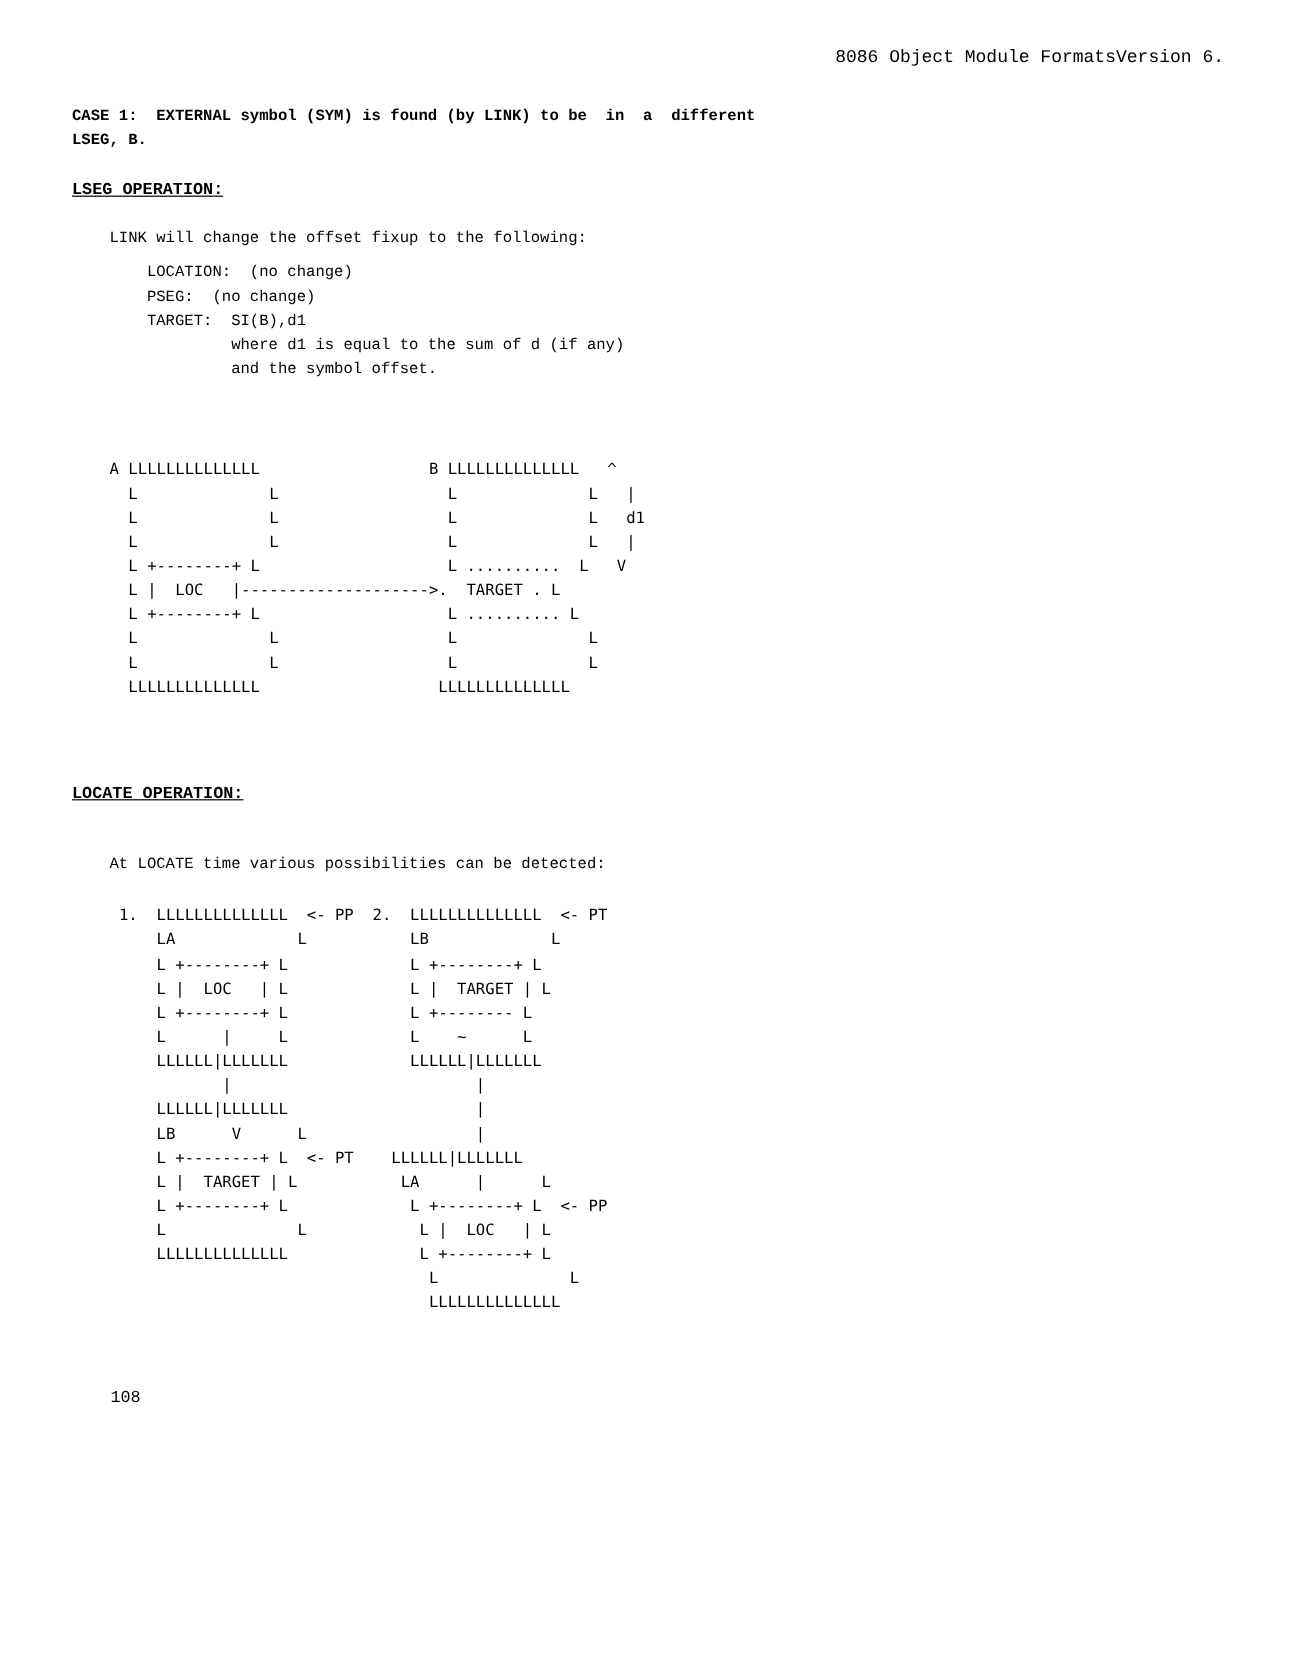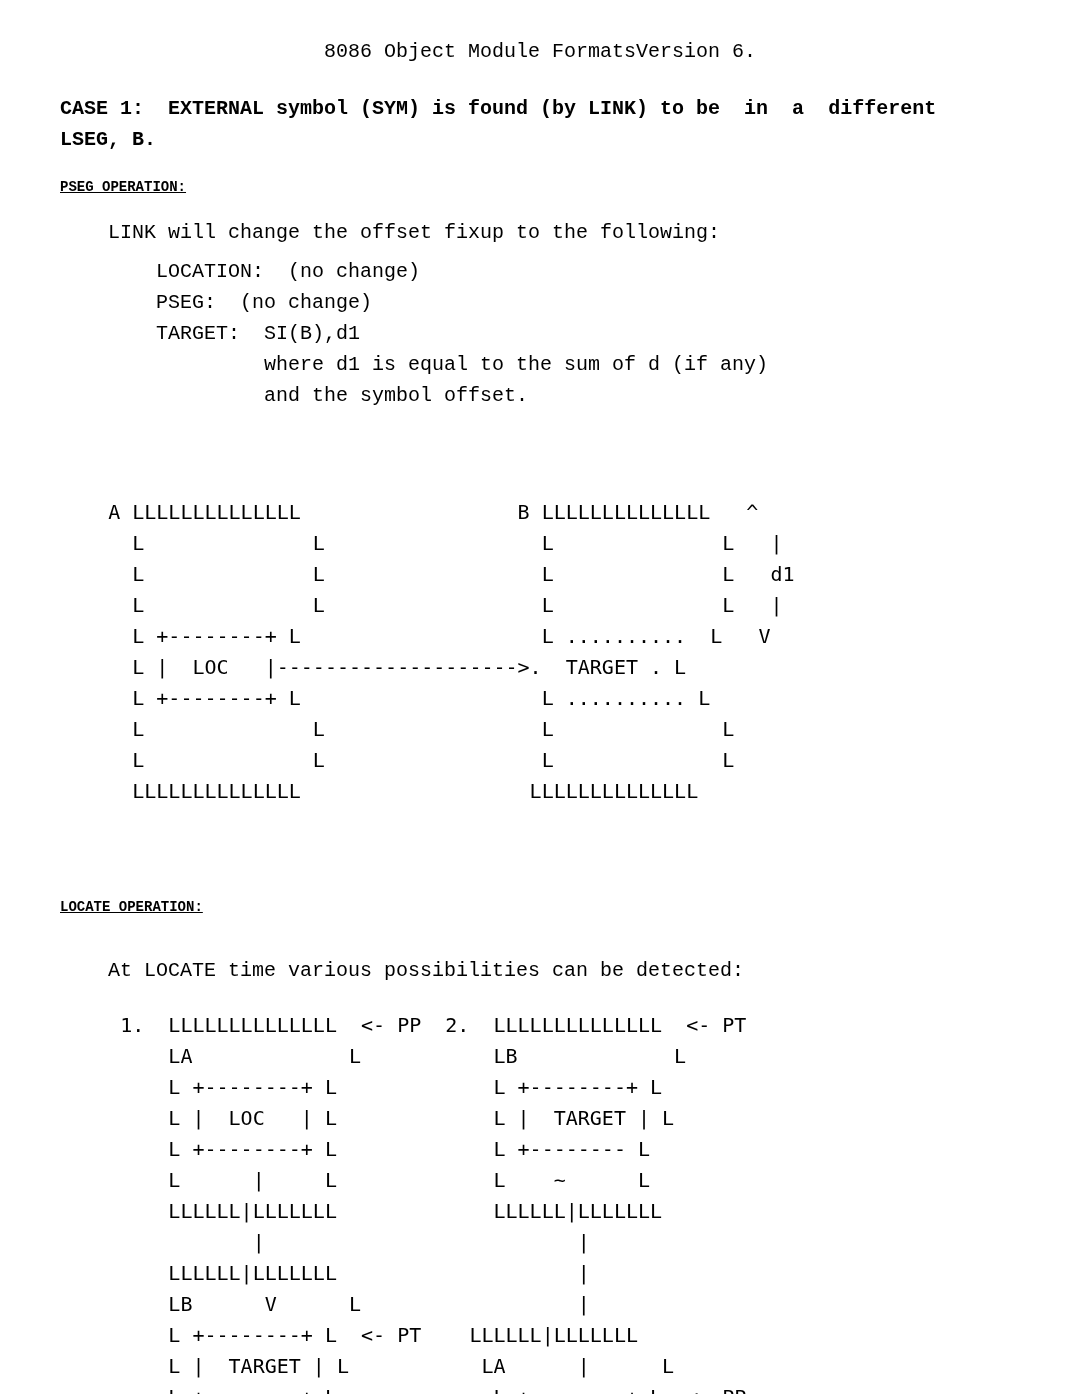--- a/index.html
+++ b/index.html
@@ -7,43 +7,43 @@
       background: #fff;
       font-family: 'Courier New', Courier, monospace;
       font-size: 14px;
       color: #000;
       padding: 40px 60px;
       width: 1080px;
       min-height: 1394px;
     }
     .header-line {
       display: flex;
-      justify-content: center;
+      justify-content: flex-end;
       margin-bottom: 30px;
-      font-size: 20px;
+      font-size: 15px;
     }
     .section {
       margin-bottom: 24px;
     }
     .case-line {
       font-weight: bold;
       white-space: pre;
       line-height: 1.6;
       margin-bottom: 6px;
     }
     .underline-heading {
       text-decoration: underline;
       font-weight: bold;
       margin-bottom: 12px;
       display: inline-block;
     }
     .content-block {
       white-space: pre;
       line-height: 1.55;
-      font-size: 20px;
+      font-size: 13px;
     }
     .page-number {
       margin-top: 40px;
       font-size: 14px;
     }
   </style>
 </head>
 <body>
 
 <div class="header-line">
@@ -51,21 +51,21 @@
   <span>Version 6.</span>
 </div>
 
 <div class="section">
   <div class="content-block case-line">CASE 1:  EXTERNAL symbol (SYM) is found (by LINK) to be  in  a  different
 LSEG, B.</div>
 </div>
 
 <div class="section" style="margin-top:20px;">
   <div>
-    <span class="underline-heading">PSEG OPERATION:</span>
+    <span class="underline-heading">LSEG OPERATION:</span>
   </div>
   <div class="content-block" style="margin-top:10px;">    LINK will change the offset fixup to the following:</div>
   <div class="content-block" style="margin-top:8px;">        LOCATION:  (no change)
         PSEG:  (no change)
         TARGET:  SI(B),d1
                  where d1 is equal to the sum of d (if any)
                  and the symbol offset.</div>
 </div>
 
 <div class="section" style="margin-top:20px;">

